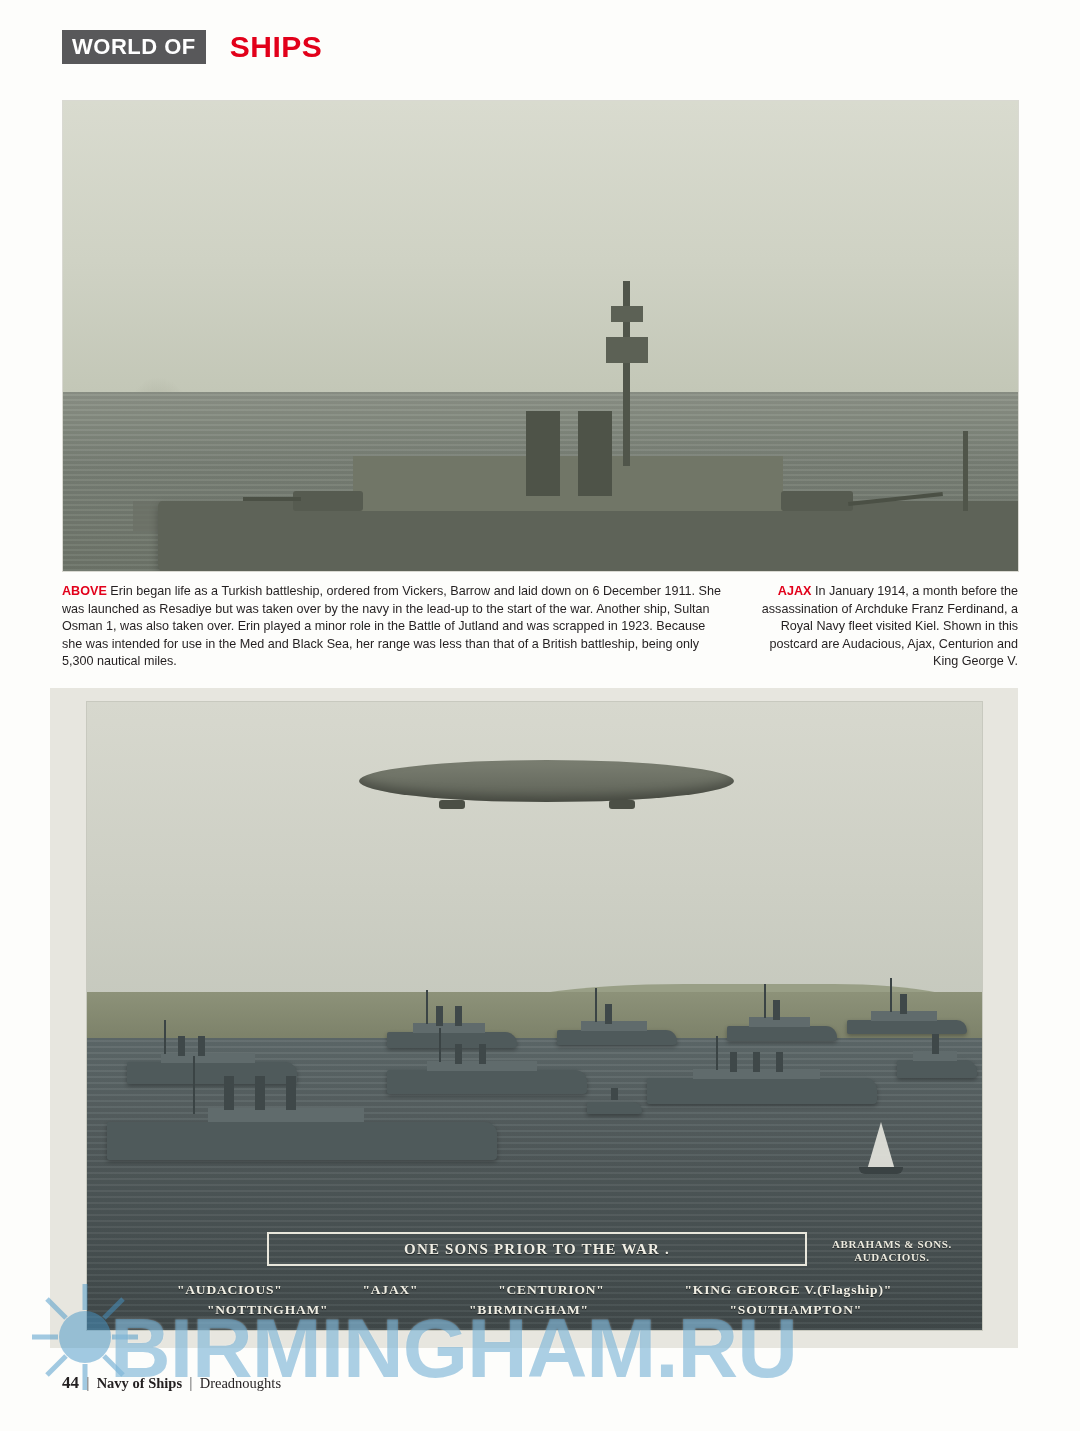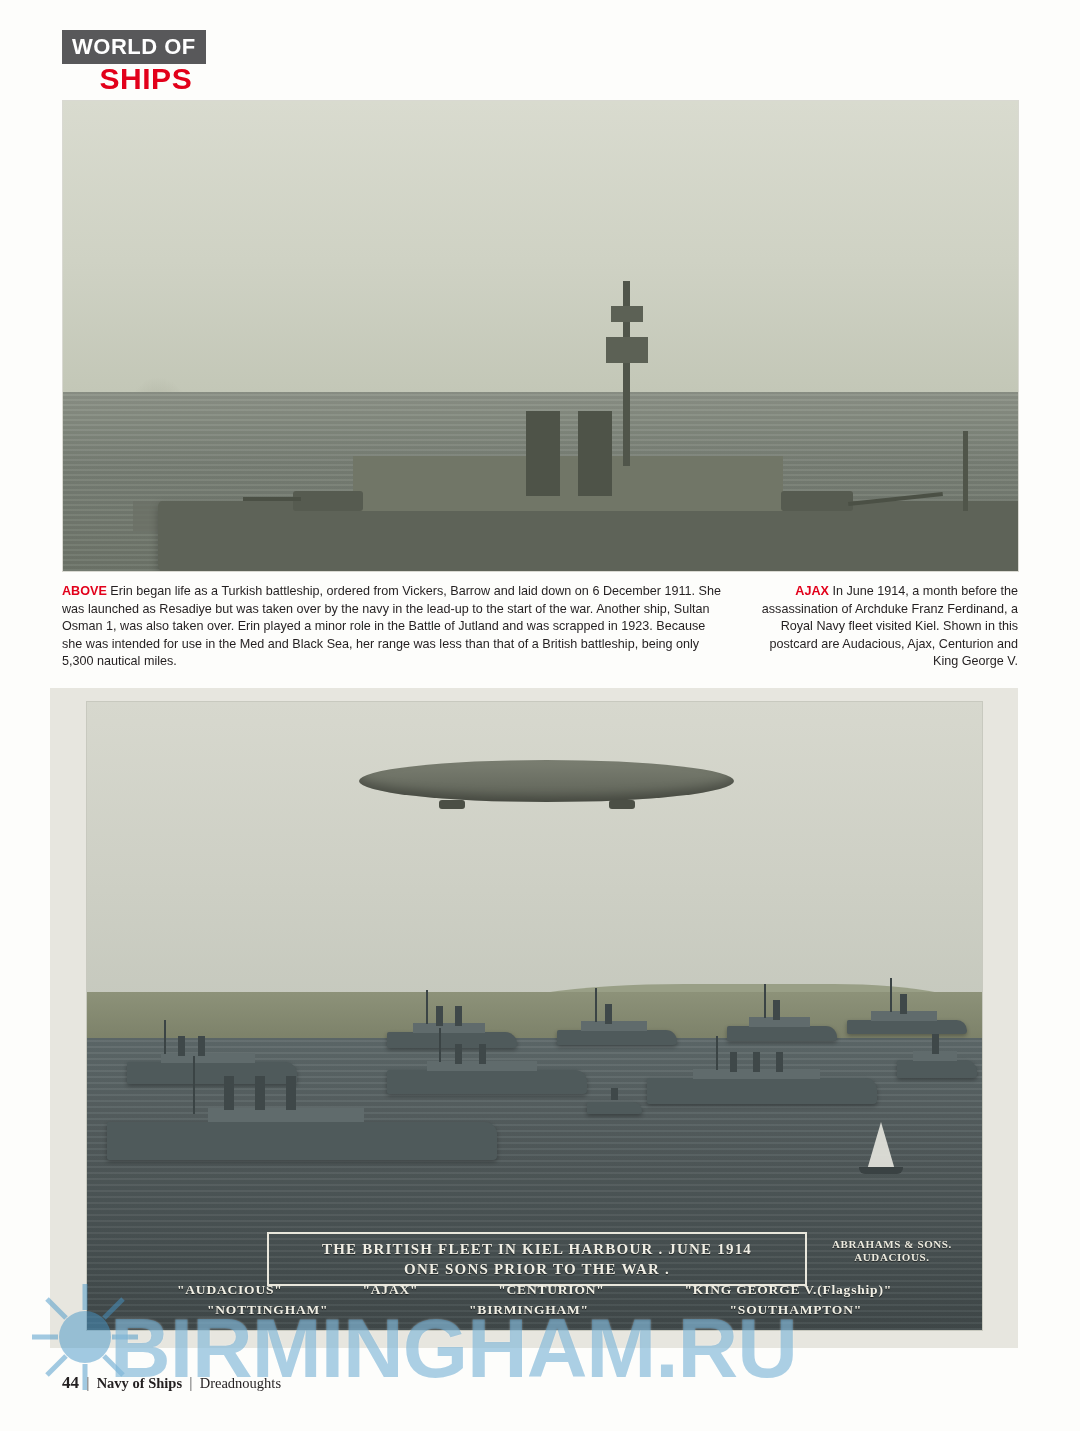--- a/index.html
+++ b/index.html
@@ -17,21 +17,20 @@
   }
 
   
   .header {
     position: absolute;
     left: 62px;
     top: 30px;
     display: flex;
     align-items: center;
     height: 34px;
-    flex-direction: column;
   }
   .logo-block {
     background: #58585a;
     color: #ffffff;
     font-weight: bold;
     font-size: 22px;
     letter-spacing: 0.5px;
     padding: 5px 10px 5px 10px;
     line-height: 24px;
     font-family: "Liberation Sans", sans-serif;
@@ -477,21 +476,21 @@
   <div class="turret t2"></div>
   <div class="gun g1"></div>
   <div class="gun g2"></div>
 </div>
 
 <div class="cap-left">
   <span class="lead">ABOVE</span><span> Erin began life as a Turkish battleship, ordered from Vickers, Barrow and laid down on 6 December 1911. She was launched as Resadiye but was taken over by the navy in the lead-up to the start of the war. Another ship, Sultan Osman 1, was also taken over. Erin played a minor role in the Battle of Jutland and was scrapped in 1923. Because she was intended for use in the Med and Black Sea, her range was less than that of a British battleship, being only 5,300 nautical miles.</span>
 </div>
 
 <div class="cap-right">
-  <span class="lead">AJAX</span><span> In June 1914, a month before the assassination of Archduke Franz Ferdinand, a Royal Navy fleet visited Kiel. Shown in this postcard are Audacious, Ajax, Centurion and King George V.</span>
+  <span class="lead">AJAX</span><span> In January 1914, a month before the assassination of Archduke Franz Ferdinand, a Royal Navy fleet visited Kiel. Shown in this postcard are Audacious, Ajax, Centurion and King George V.</span>
 </div>
 
 <div class="photo-bottom">
   <div class="postcard">
     <div class="pc-sky"></div>
     <div class="pc-shore2"></div>
     <div class="pc-shore"></div>
     <div class="pc-sea"></div>
 
     <div class="zeppelin"></div>
@@ -551,21 +550,20 @@
     </div>
 
     <div class="ship" style="left:500px; top:400px; width:55px; height:12px;">
       <div class="fn" style="left:44%; height:12px; top:-14px;"></div>
     </div>
 
     <div class="sail"></div>
     <div class="sail-hull"></div>
 
     <div class="pc-caption">
-      <div>THE BRITISH FLEET IN KIEL HARBOUR .   JUNE 1914</div>
       <div>ONE SONS PRIOR TO THE WAR .</div>
     </div>
 
     <div class="pc-credit">
       <div>ABRAHAMS &amp; SONS.</div>
       <div>AUDACIOUS.</div>
     </div>
 
     <div class="pc-names">
       <div class="row">

